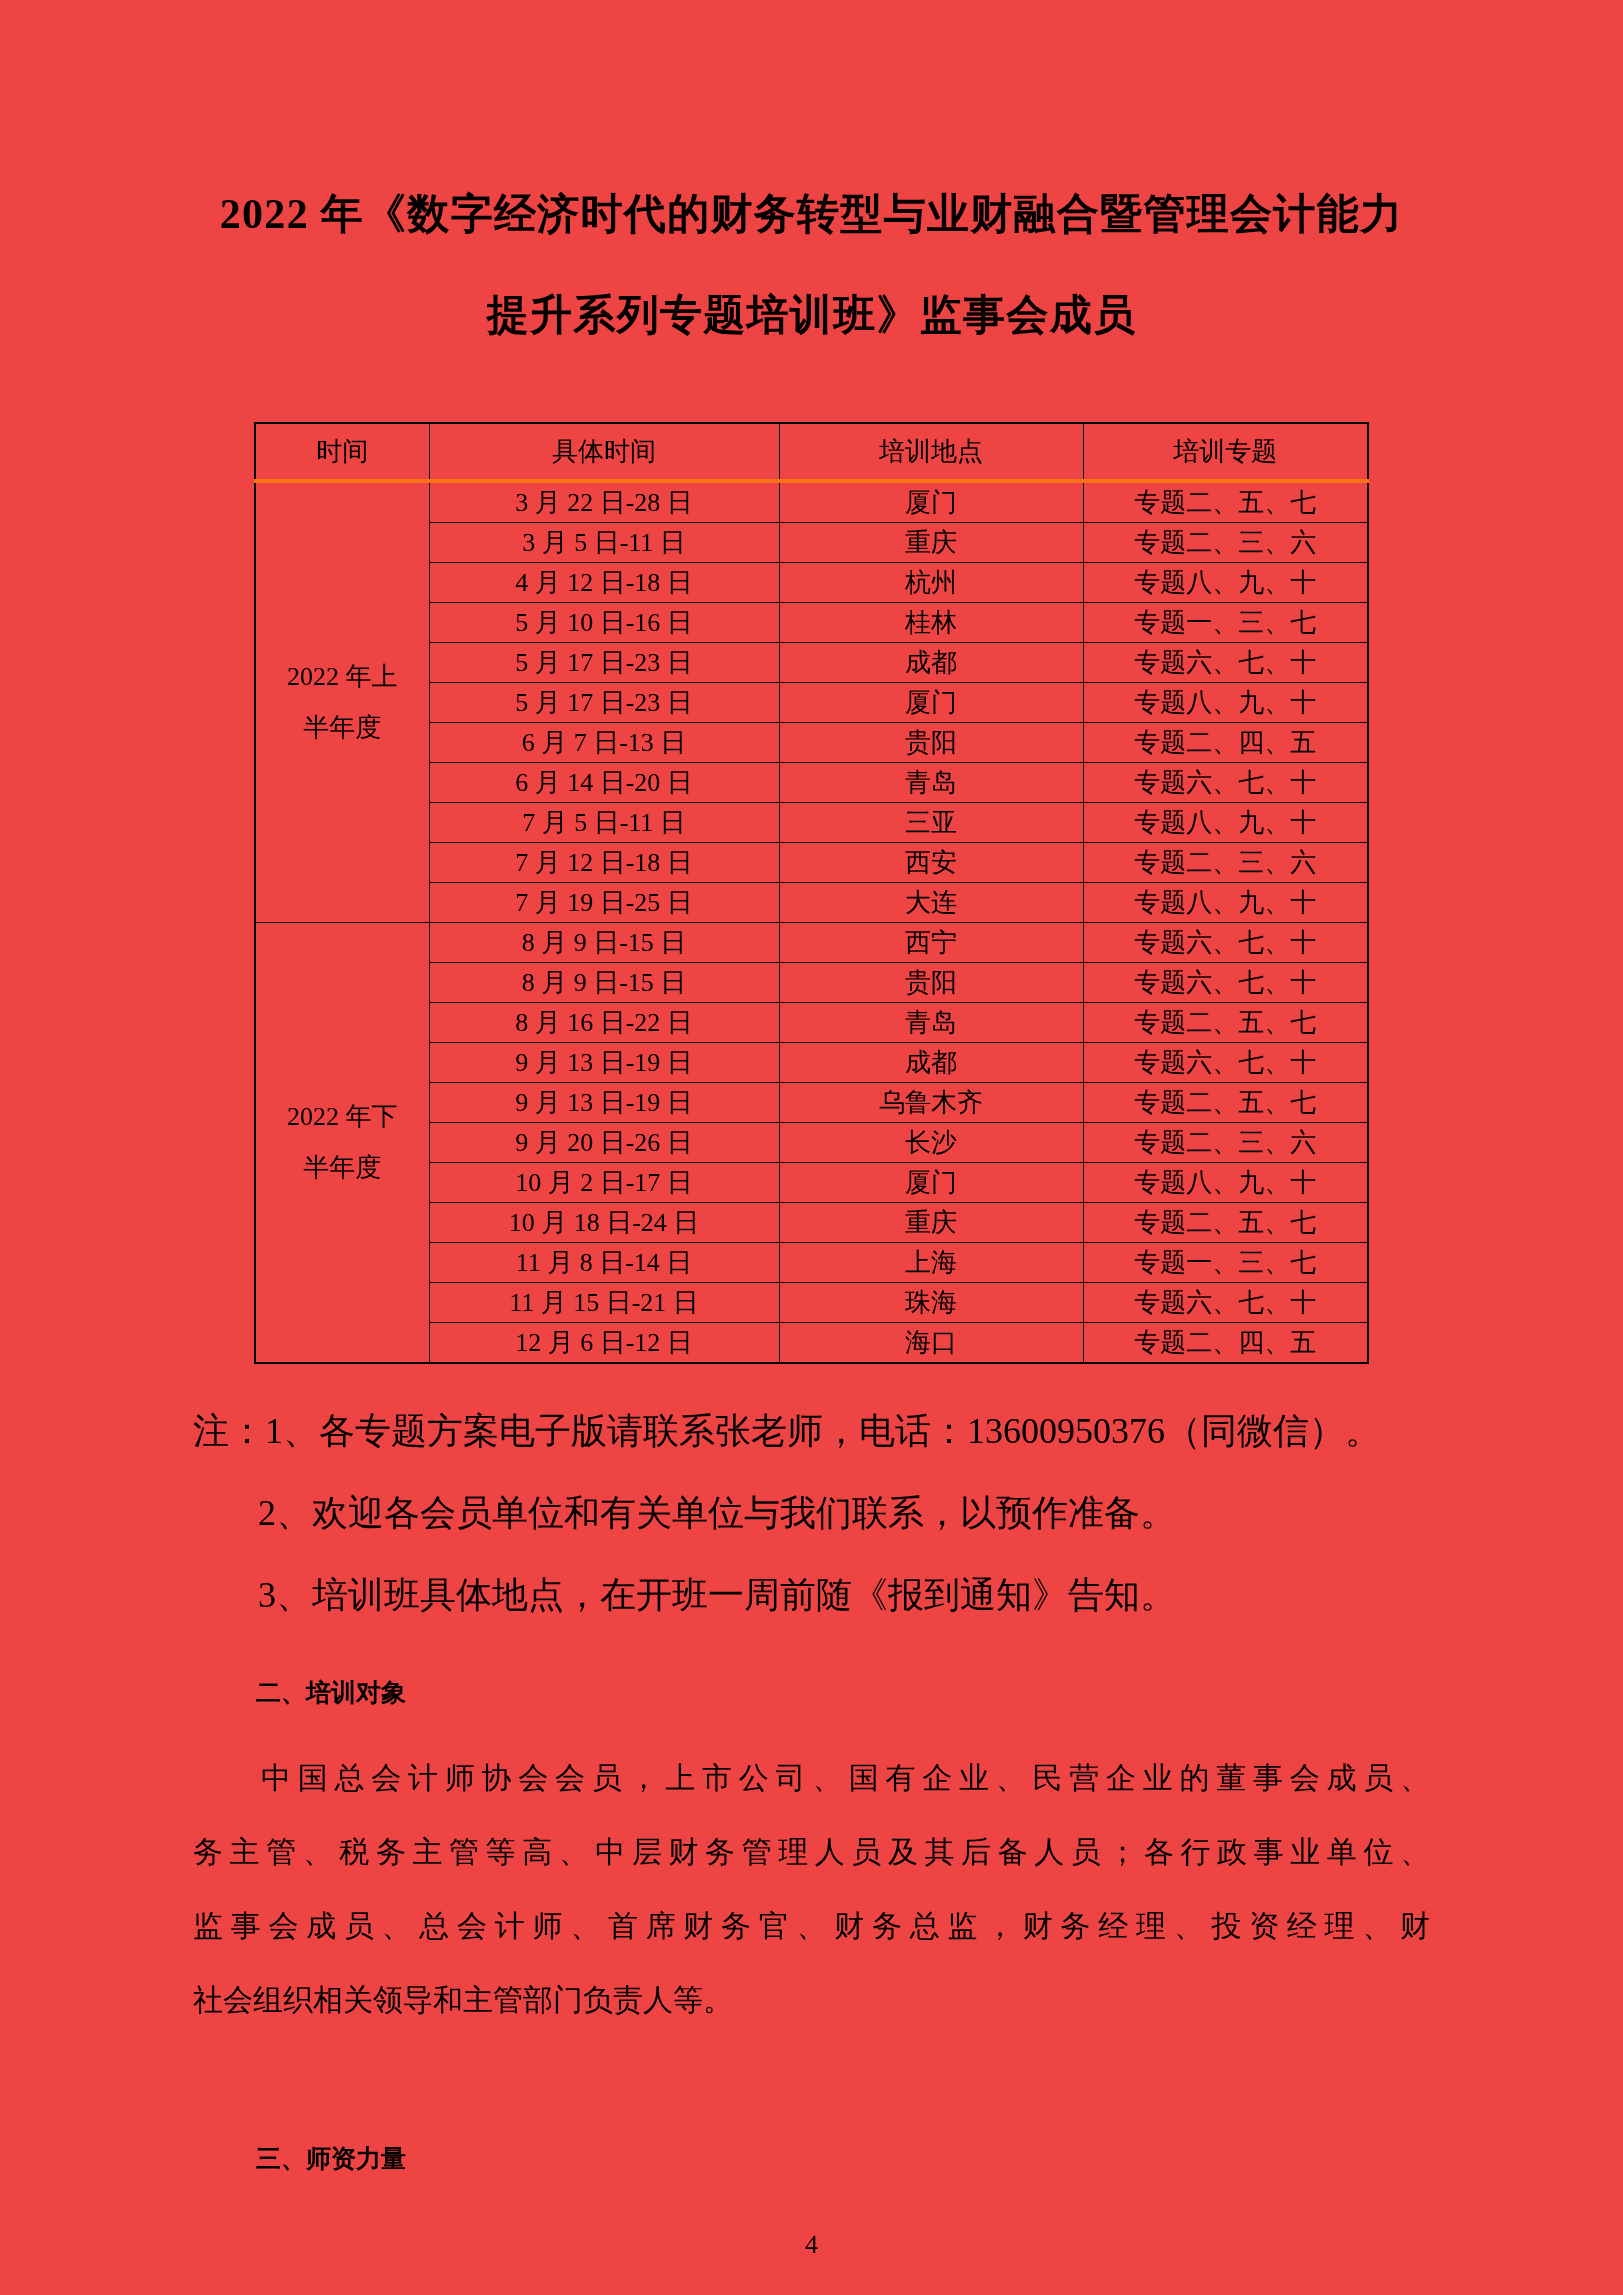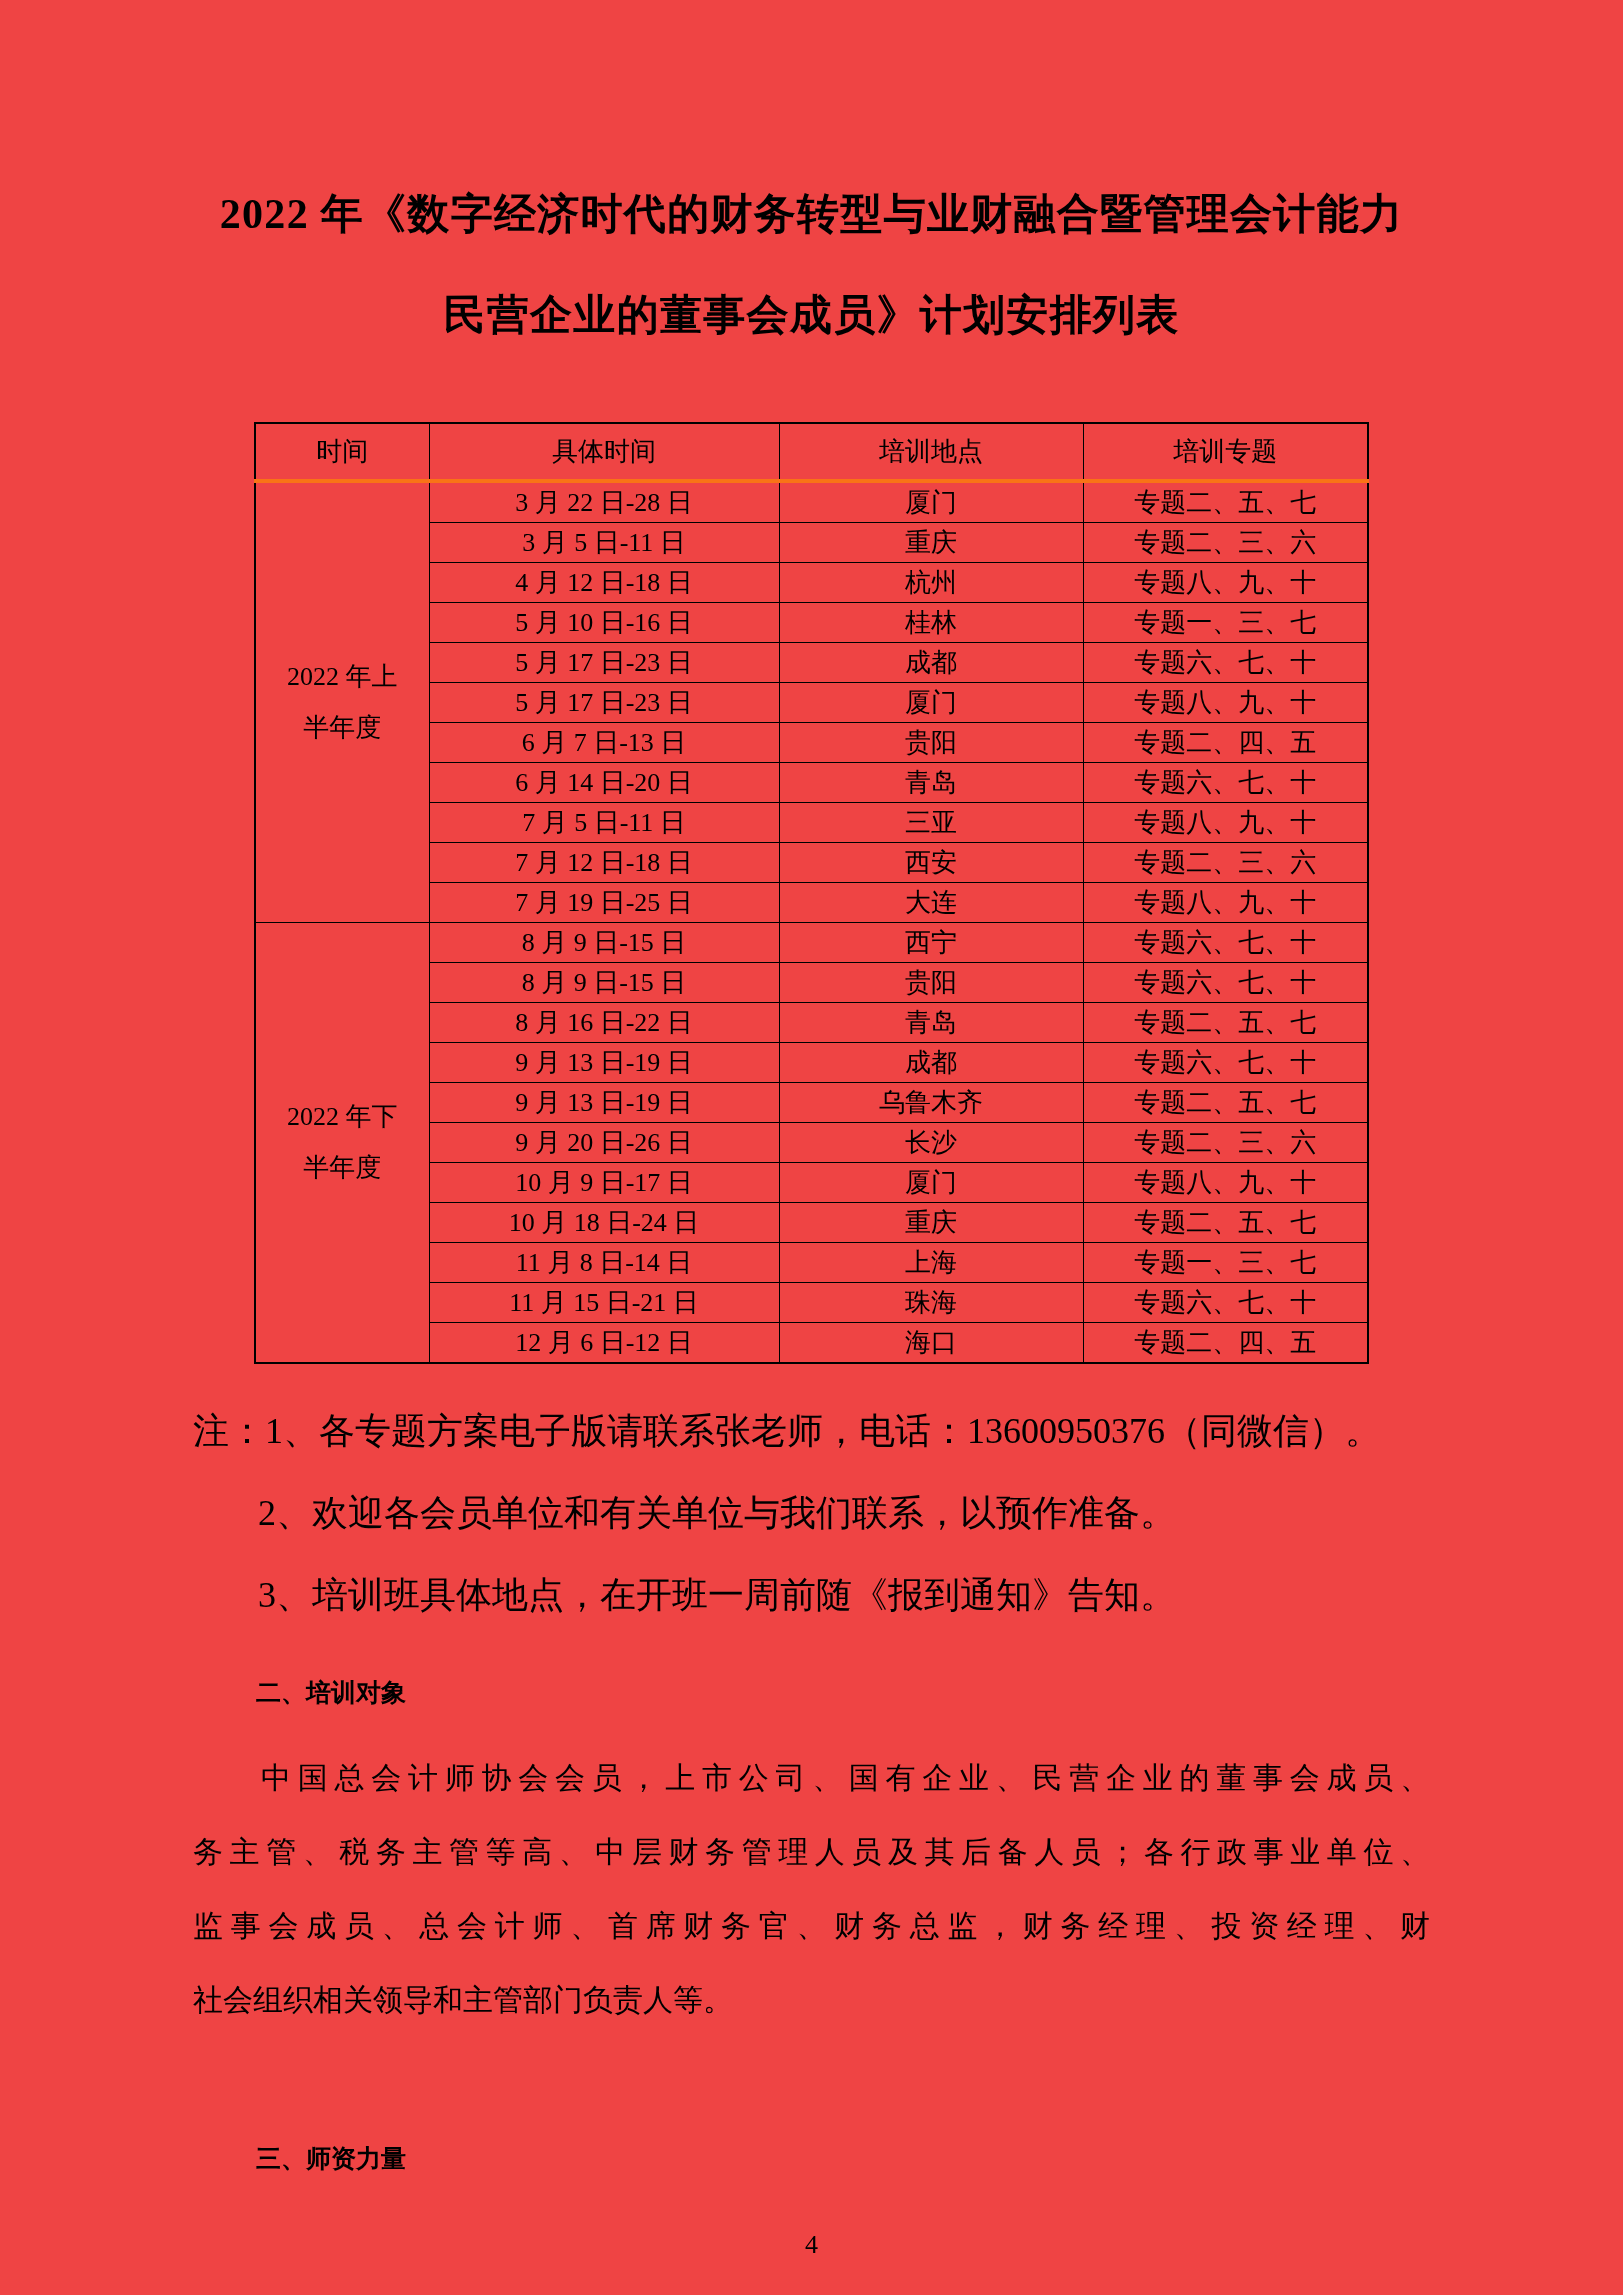--- a/index.html
+++ b/index.html
@@ -88,21 +88,21 @@
     font-size: 26px;
   }
 </style>
 </head>
 <body>
 
 <div class="page">
 
   <div class="doc-title">
     <div>2022 年《数字经济时代的财务转型与业财融合暨管理会计能力</div>
-    <div>民营企业的董事会成员》计划安排列表</div>
+    <div>提升系列专题培训班》监事会成员</div>
   </div>
 
   <table class="schedule-table">
     <colgroup>
       <col style="width:174px">
       <col style="width:350px">
       <col style="width:304px">
       <col style="width:285px">
     </colgroup>
     <thead>
@@ -197,21 +197,21 @@
           <td>9 月 13 日-19 日</td>
           <td>乌鲁木齐</td>
           <td>专题二、五、七</td>
         </tr>
         <tr>
           <td>9 月 20 日-26 日</td>
           <td>长沙</td>
           <td>专题二、三、六</td>
         </tr>
         <tr>
-          <td>10 月 9 日-17 日</td>
+          <td>10 月 2 日-17 日</td>
           <td>厦门</td>
           <td>专题八、九、十</td>
         </tr>
         <tr>
           <td>10 月 18 日-24 日</td>
           <td>重庆</td>
           <td>专题二、五、七</td>
         </tr>
         <tr>
           <td>11 月 8 日-14 日</td>

